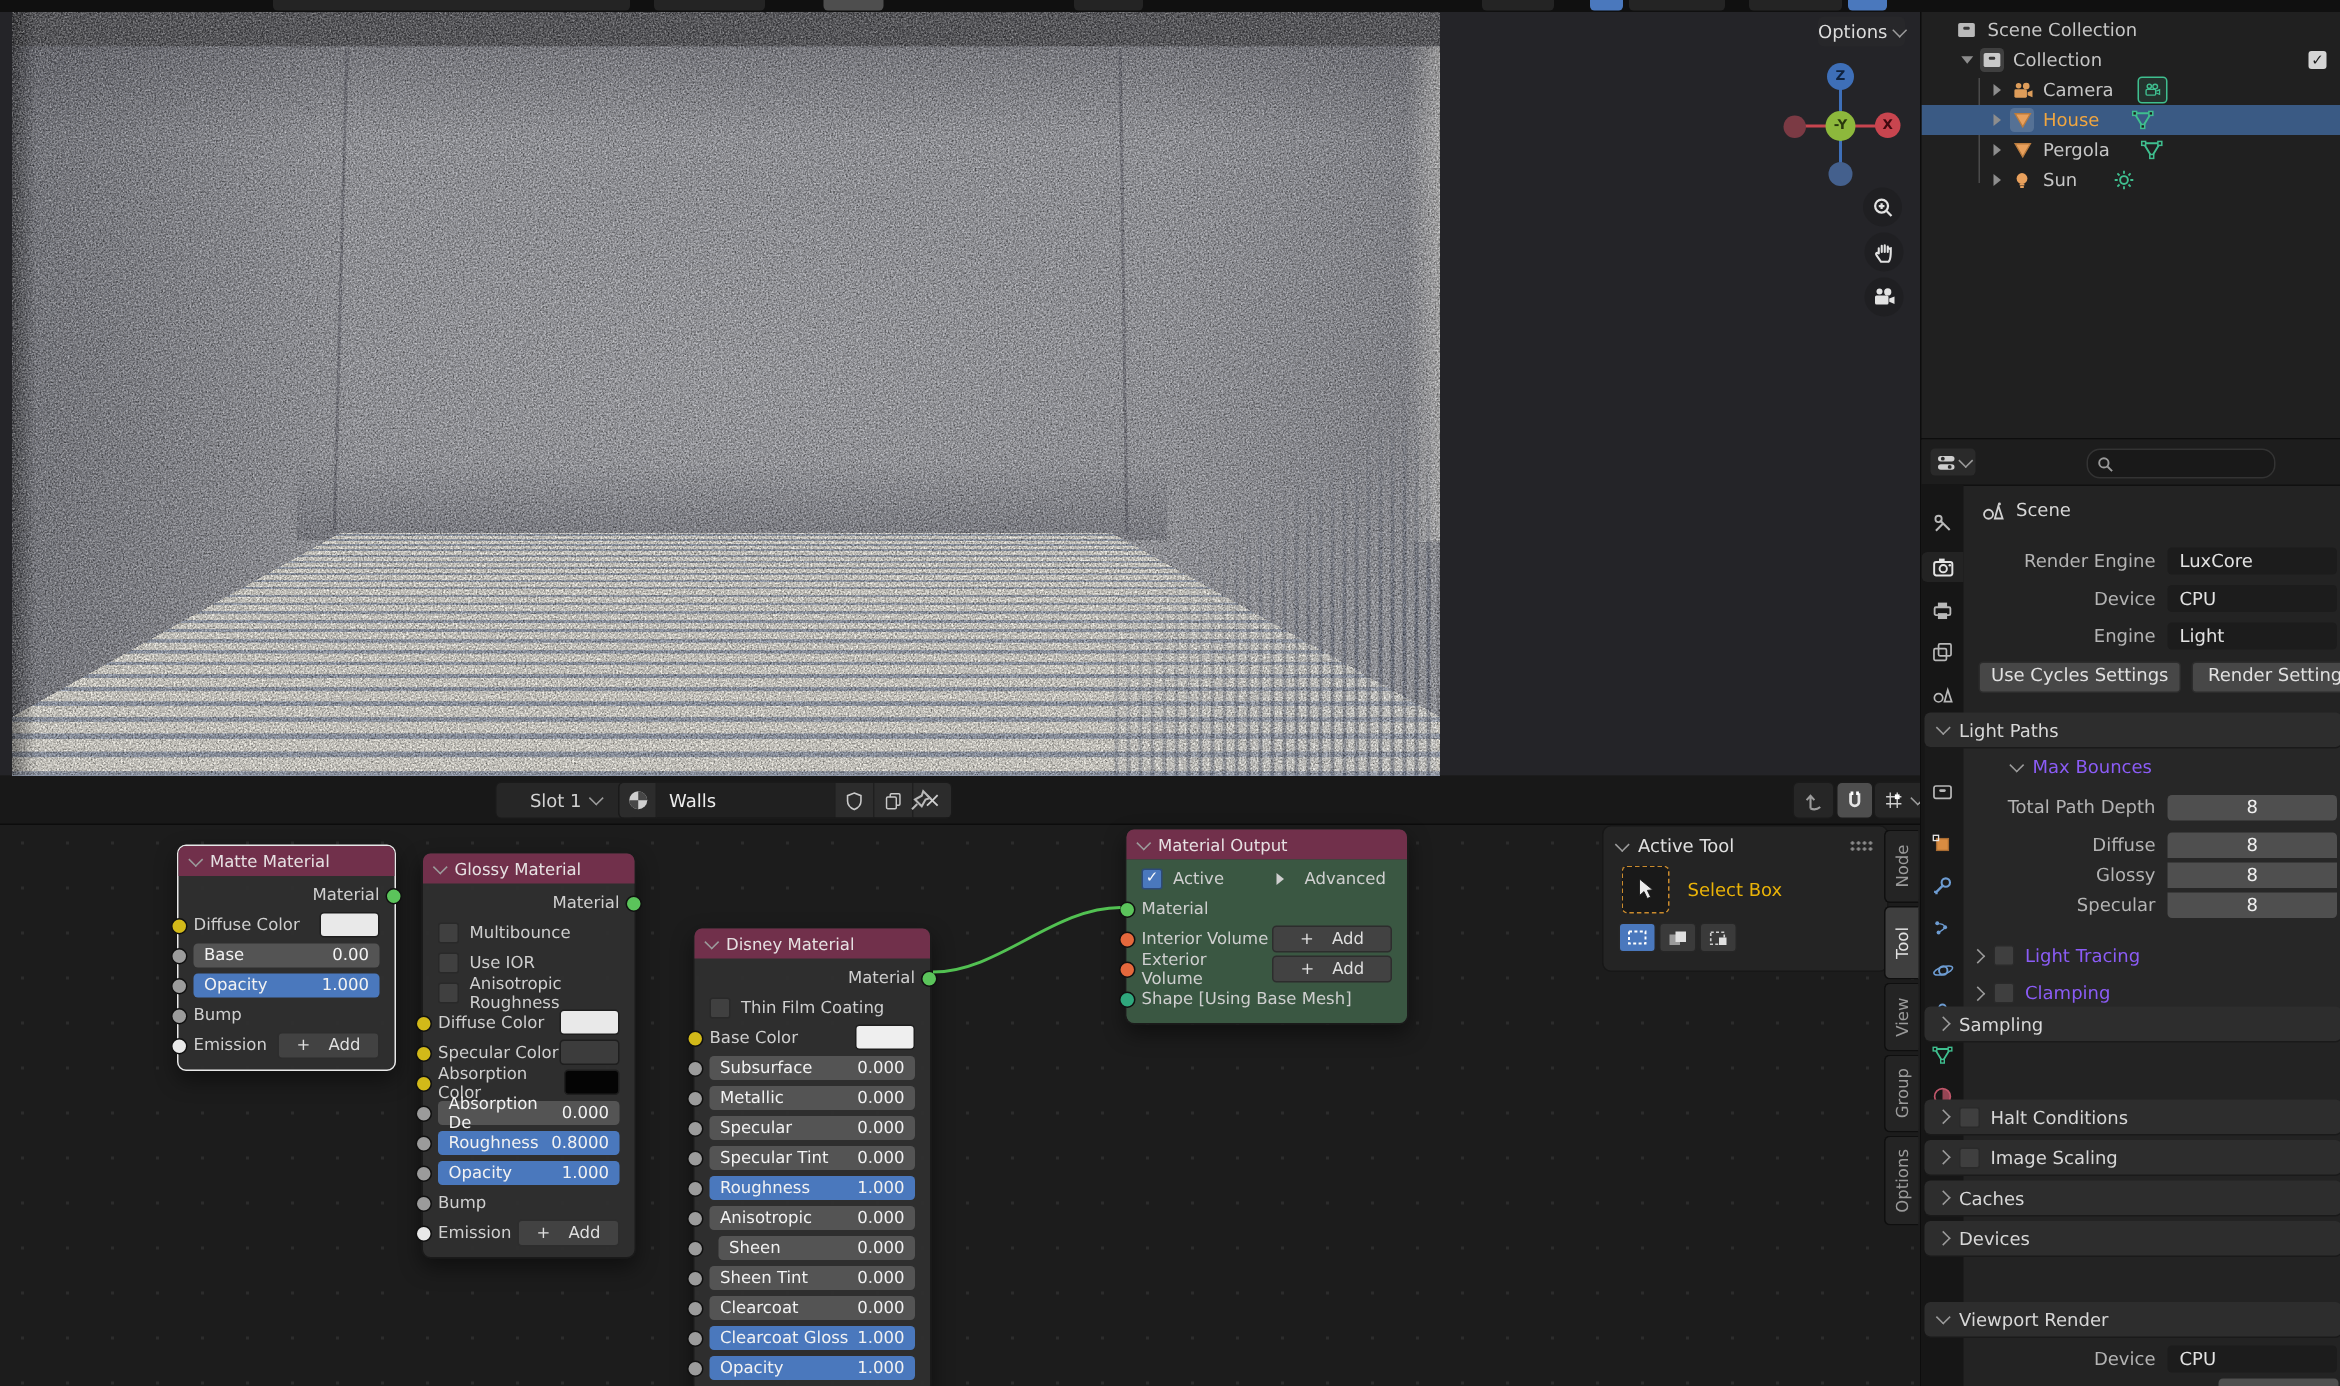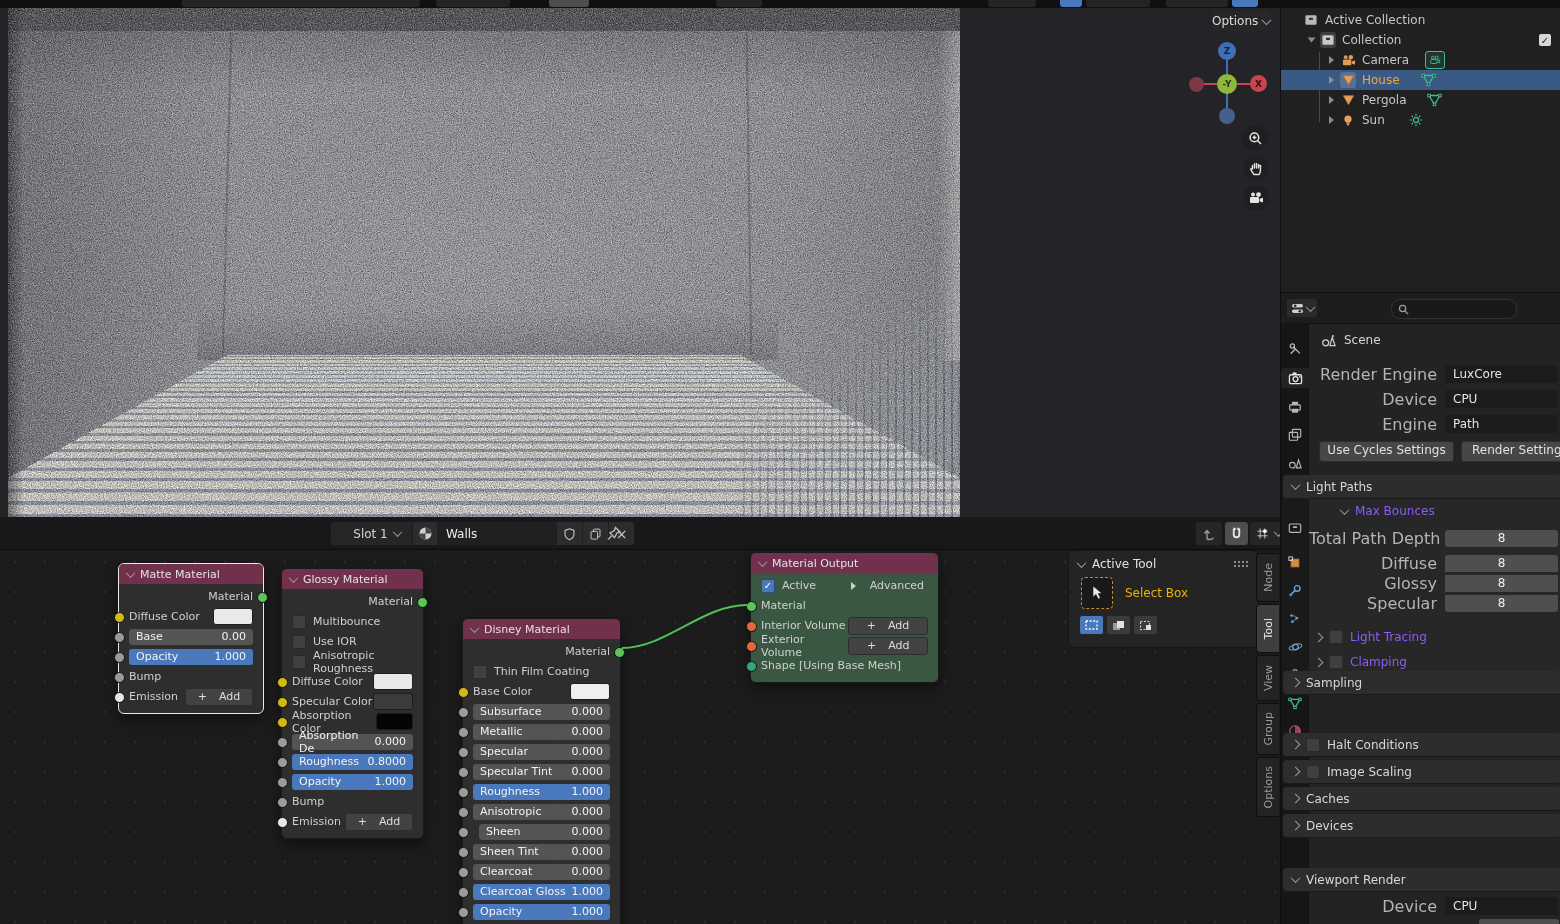--- a/index.html
+++ b/index.html
@@ -64,21 +64,21 @@
   .treeline{position:absolute;width:1px;background:#4a4a4a;}
 
   
   #properties{left:1280px;top:292px;width:280px;height:632px;background:#232323;border-left:1px solid #0d0d0d;border-top:1px solid #0d0d0d;overflow:hidden;}
   #ptabs{position:absolute;left:0;top:30px;width:28px;height:602px;background:#161616;}
   .pic{position:absolute;left:4px;width:20px;height:20px;display:flex;align-items:center;justify-content:center;}
   .pic.active-bg{left:0;width:28px;background:#232323;border-radius:4px 0 0 4px;}
   #phead{position:absolute;left:0;top:0;width:280px;height:30px;background:#1d1d1d;border-bottom:1px solid #101010;display:flex;align-items:center;}
   .searchbox{position:absolute;left:110px;top:6px;width:112px;height:18px;background:#191919;border:1px solid #333;border-radius:9px;display:flex;align-items:center;padding:0 6px;gap:4px;}
   .prow{position:absolute;left:28px;right:3px;height:18px;display:flex;align-items:center;}
-  .plabel{width:128px;text-align:right;padding-right:8px;color:#b4b4b4;font-size:16px;white-space:nowrap;}
+  .plabel{width:128px;text-align:right;padding-right:8px;color:#b4b4b4;font-size:12px;white-space:nowrap;}
   .pselect{flex:1;height:18px;background:#1c1c1c;border-radius:3px;color:#e3e3e3;padding:0 8px;line-height:18px;overflow:hidden;}
   .pnum{flex:1;height:17px;background:#4f4f4f;border-radius:3px;color:#f0f0f0;text-align:center;line-height:17px;}
   .pbtn{position:absolute;height:19px;background:#474747;border:1px solid #2c2c2c;border-radius:3px;color:#e0e0e0;text-align:center;line-height:17px;overflow:hidden;white-space:nowrap;}
   .phead-bar{position:absolute;left:2px;right:0;height:23px;background:#2d2d2d;border-radius:4px;display:flex;align-items:center;gap:7px;padding:0 9px;color:#d8d8d8;box-shadow:0 1px 0 #1a1a1a;}
   .pbody{position:absolute;left:2px;right:0;background:rgba(255,255,255,.02);}
   .pchk{width:12px;height:12px;border-radius:2px;background:#3f3f3f;border:1px solid #2a2a2a;flex:none;}
   .subhead{position:absolute;display:flex;align-items:center;gap:7px;color:#8b5cf6;}
 
   
   #node-editor{left:0;top:517px;width:1280px;height:407px;background:#1c1c1c;overflow:hidden;
@@ -574,21 +574,21 @@
     </div>
     <div class="treeline" style="left:38px;top:52px;height:70px;"></div>
 
     <div class="ol-row" style="top:10px;padding-left:22px;">
       <span class="ic">
           <svg width="14" height="12" viewBox="0 0 16 14">
             <rect x="1.5" y="1.5" width="13" height="11" rx="1.5" fill="#b9b9b9"></rect>
             <rect x="5.5" y="4.5" width="5" height="2.4" rx="1" fill="#333"></rect>
           </svg>
         </span>
-      <span class="ol-label">Active Collection</span>
+      <span class="ol-label">Scene Collection</span>
     </div>
 
     <div class="ol-row" style="top:30px;padding-left:28px;">
       <span class="disc open"></span>
       <span class="ic boxed">
           <svg width="14" height="12" viewBox="0 0 16 14">
             <rect x="1.5" y="1.5" width="13" height="11" rx="1.5" fill="#c9c9c9"></rect>
             <rect x="5.5" y="4.5" width="5" height="2.4" rx="1" fill="#333"></rect>
           </svg>
         </span>
@@ -804,21 +804,21 @@
     <div class="prow" style="top:72px;">
       <span class="plabel">Render Engine</span>
       <span class="pselect">LuxCore</span>
     </div>
     <div class="prow" style="top:97px;">
       <span class="plabel">Device</span>
       <span class="pselect">CPU</span>
     </div>
     <div class="prow" style="top:122px;">
       <span class="plabel">Engine</span>
-      <span class="pselect">Path</span>
+      <span class="pselect">Light</span>
     </div>
     <div class="pbtn" style="left:38px;top:148px;width:133px;">Use Cycles Settings</div>
     <div class="pbtn" style="left:180px;top:148px;width:100px;text-align:left;padding-left:10px;">Render Settings H</div>
 
     <div class="pbody" style="top:189px;height:190px;"></div>
     <div class="phead-bar" style="top:182px;">
       <span class="chev"></span>
       <span>Light Paths</span>
     </div>
     <div class="subhead" style="left:60px;top:211px;">

